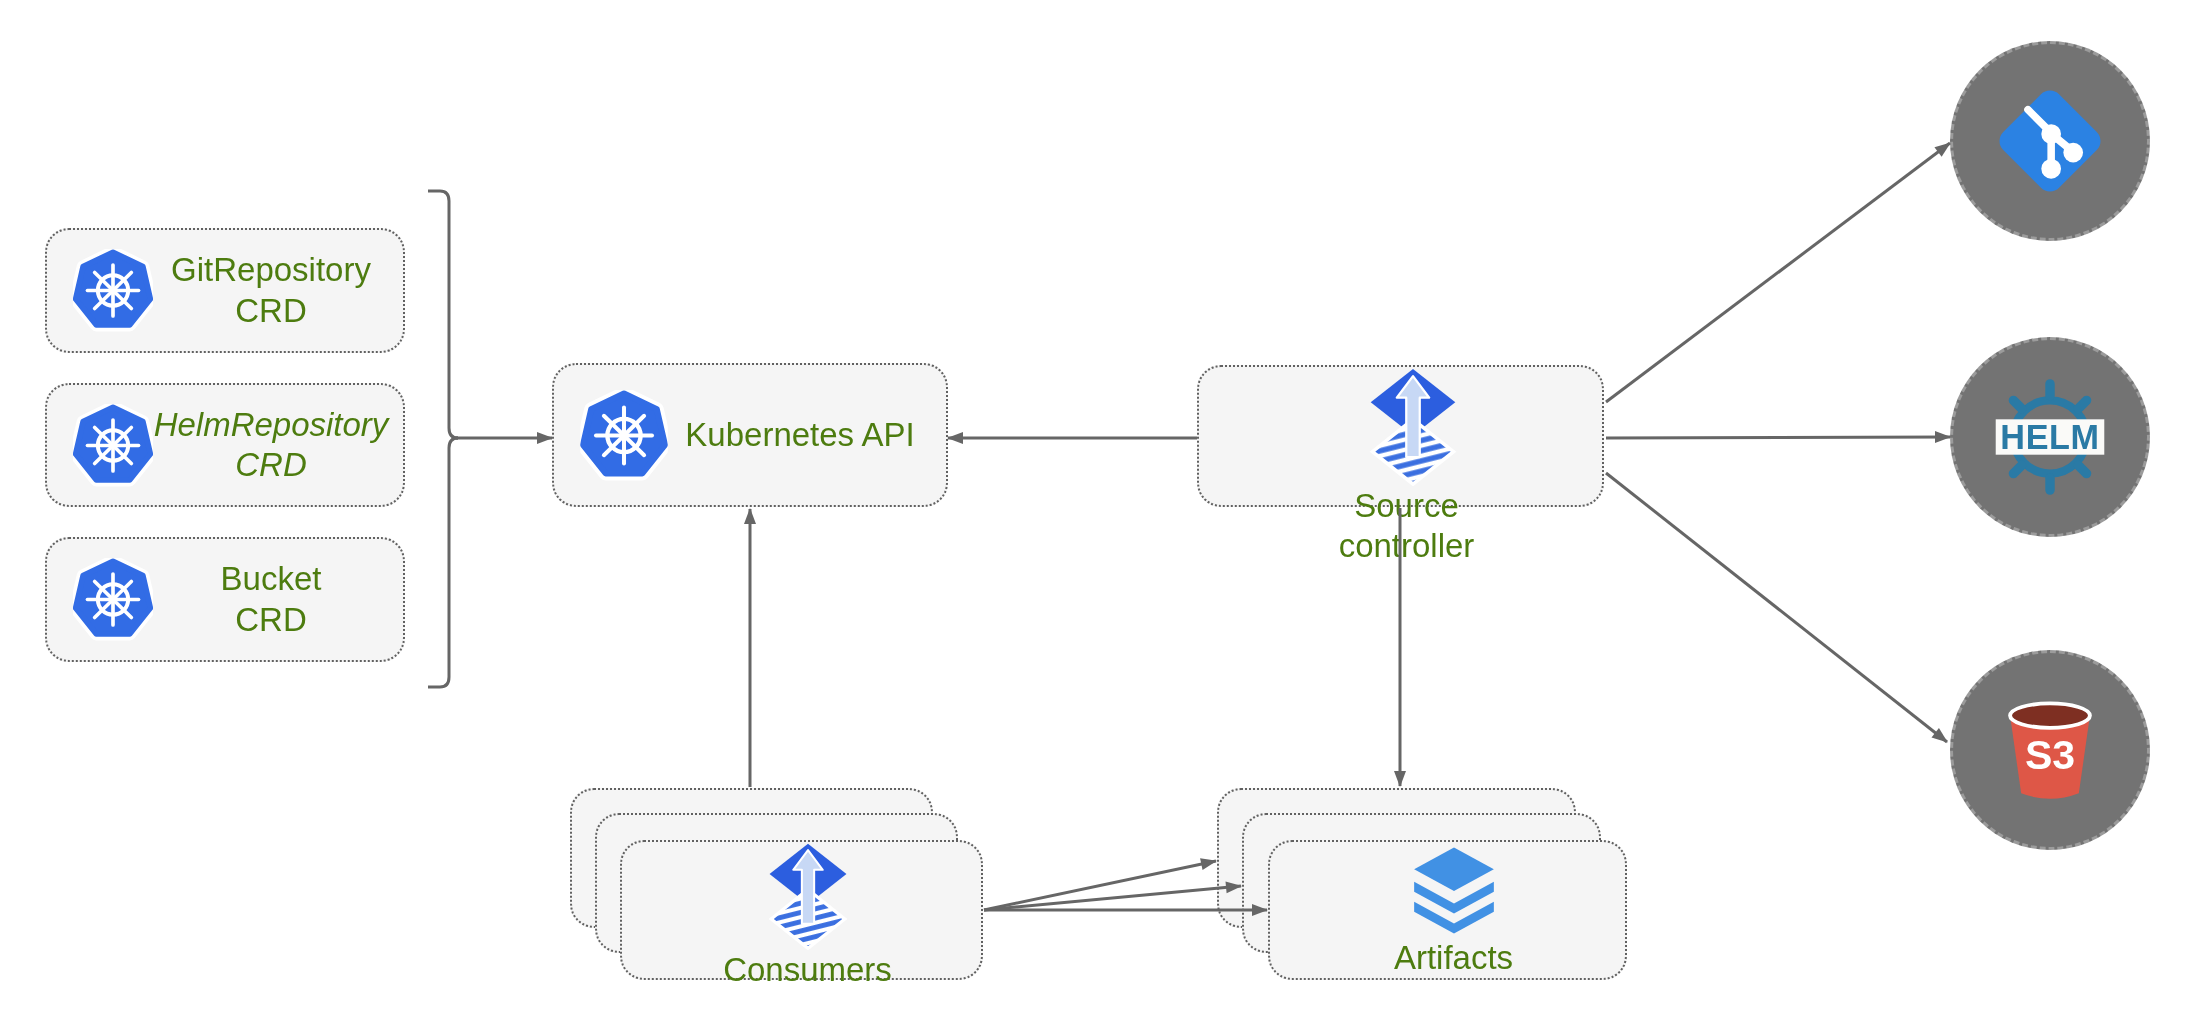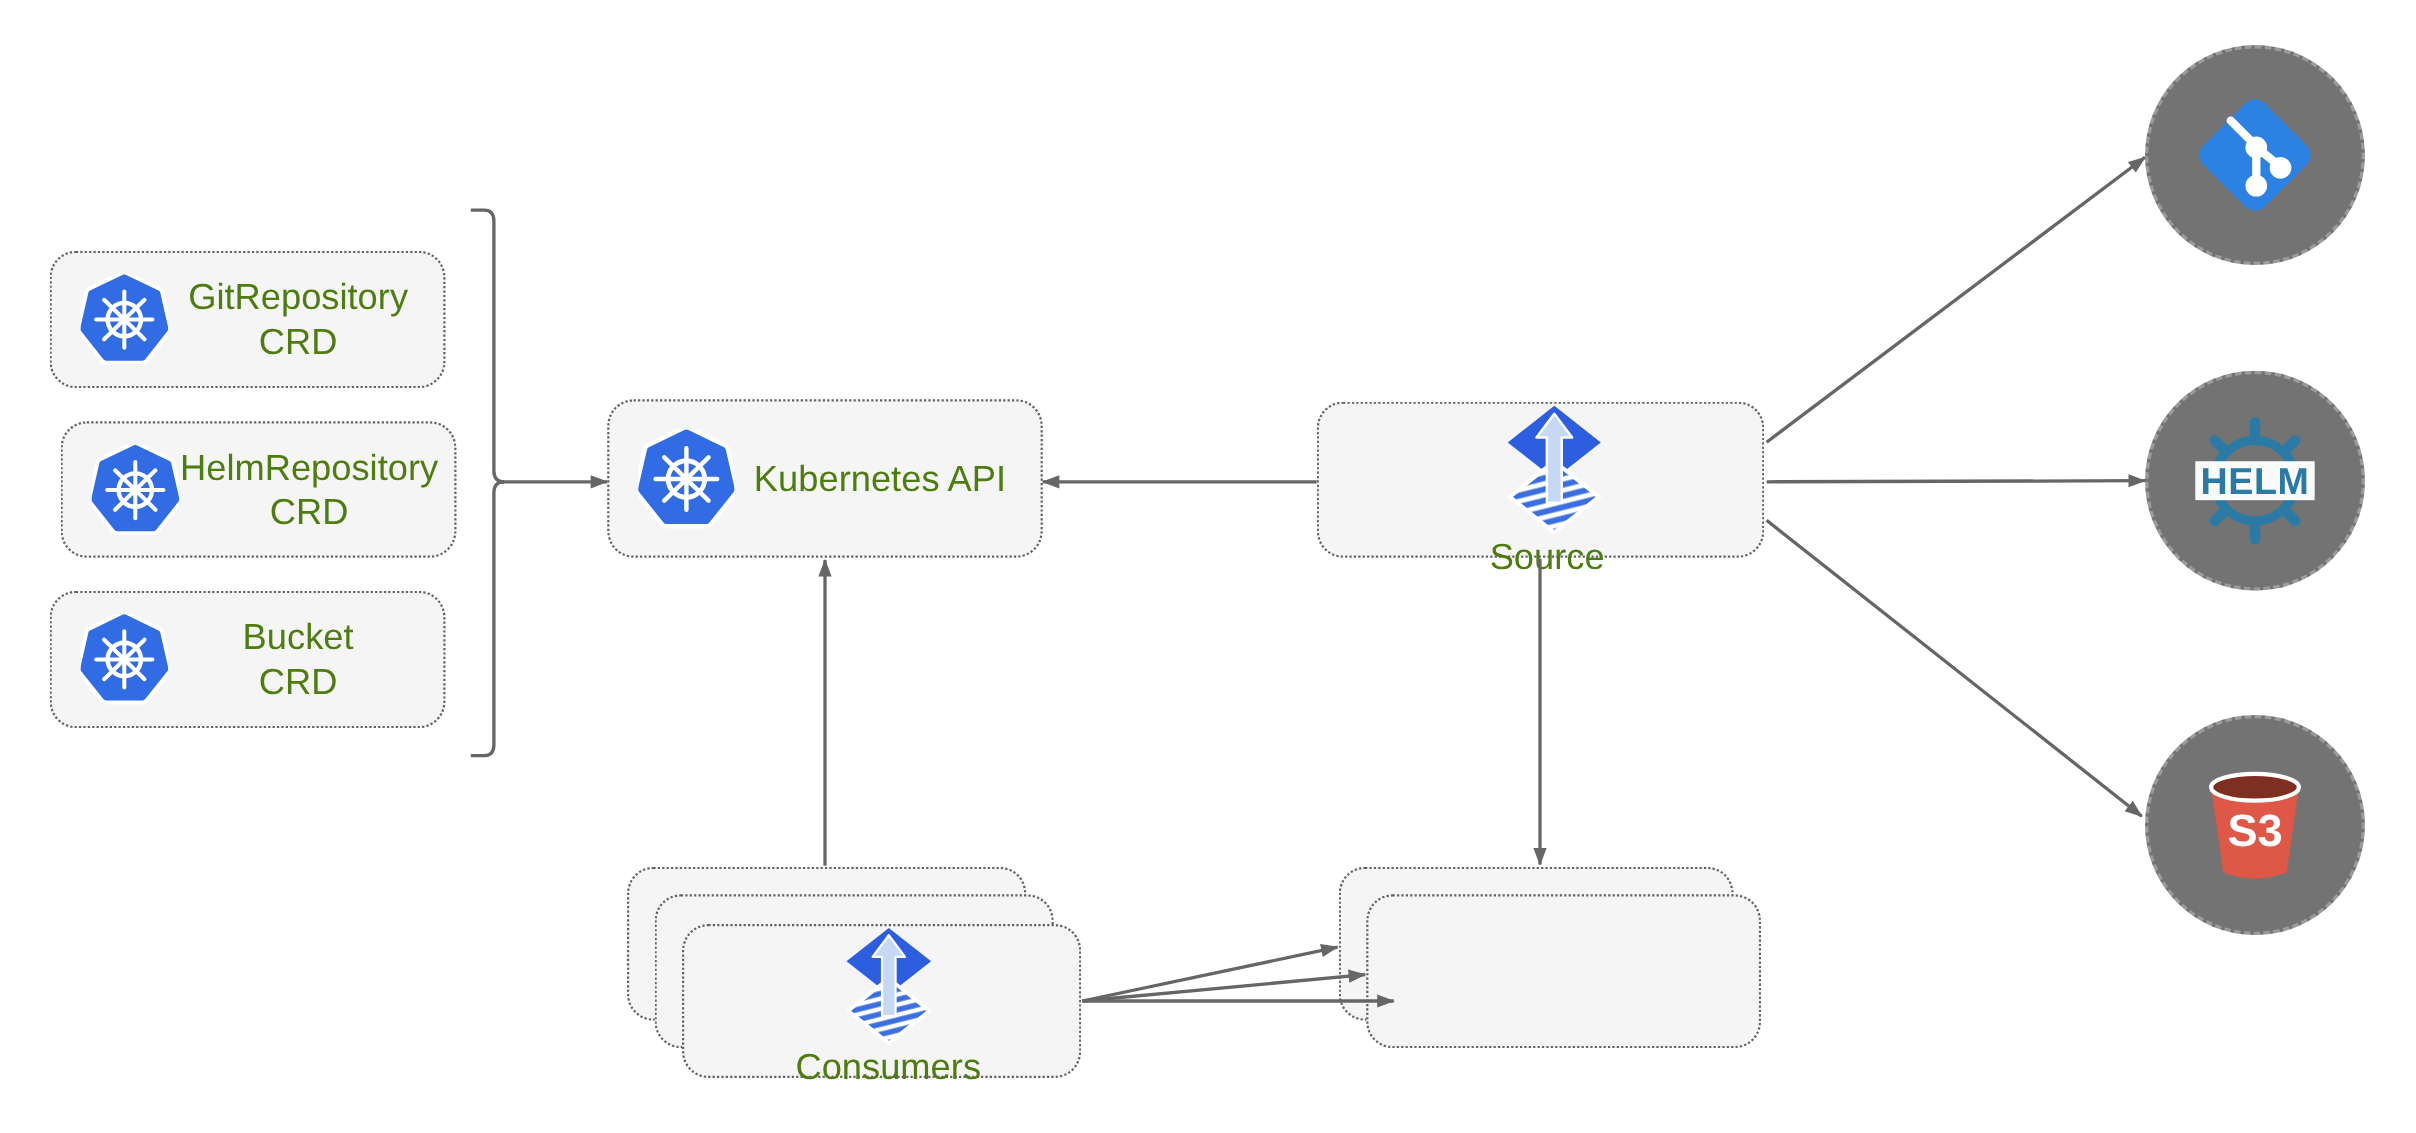--- a/index.html
+++ b/index.html
@@ -96,21 +96,21 @@
   <div class="node" style="left:45px;top:228px;width:360px;height:125px;">
     <svg class="icon" width="80" height="83" viewBox="0 0 100 104">
         <use href="#sym-k8s"></use>
       </svg>
     <div class="label two-line">
       <span>GitRepository</span>
       <span>CRD</span>
     </div>
   </div>
 
-  <div class="node" style="left:55px;top:383px;width:360px;height:124px;">
+  <div class="node" style="left:45px;top:383px;width:360px;height:124px;font-style:italic;">
     <svg class="icon" width="80" height="83" viewBox="0 0 100 104">
         <use href="#sym-k8s"></use>
       </svg>
     <div class="label two-line">
       <span>HelmRepository</span>
       <span>CRD</span>
     </div>
   </div>
 
   <div class="node" style="left:45px;top:537px;width:360px;height:125px;">
@@ -129,34 +129,43 @@
       </svg>
     <div class="label">Kubernetes API</div>
   </div>
 
   <div class="node" style="left:1197px;top:365px;width:407px;height:142px;flex-direction:column;">
     <svg class="icon" width="90" height="119" viewBox="0 0 100 132" style="margin-left:12px">
         <use href="#sym-flux"></use>
       </svg>
     <div class="label two-line">
       <span>Source</span>
+      <span>controller</span>
     </div>
   </div>
 
   <div class="stackbox z1" style="left:570px;top:788px;width:363px;height:140px;"></div>
   <div class="stackbox z2" style="left:595px;top:813px;width:363px;height:140px;"></div>
   <div class="node lift" style="left:620px;top:840px;width:363px;height:140px;">
     <svg class="icon" width="82" height="108" viewBox="0 0 100 132">
         <use href="#sym-flux"></use>
       </svg>
     <div class="label">Consumers</div>
   </div>
 
   <div class="stackbox z1" style="left:1217px;top:788px;width:359px;height:140px;"></div>
   <div class="stackbox z2" style="left:1242px;top:813px;width:359px;height:140px;"></div>
+  <div class="node lift" style="left:1268px;top:840px;width:359px;height:140px;">
+    <svg class="icon" width="100" height="96" viewBox="0 0 100 106">
+      <polygon points="50,6 94,30 50,54 6,30" fill="#4191e4"></polygon>
+      <polygon points="6,44 50,68 94,44 94,55 50,79 6,55" fill="#4191e4"></polygon>
+      <polygon points="6,66 50,90 94,66 94,77 50,101 6,77" fill="#4191e4"></polygon>
+    </svg>
+    <div class="label">Artifacts</div>
+  </div>
 
   <div class="circle-node" style="left:1950px;top:41px;">
     <svg width="116" height="116" viewBox="0 0 100 100">
       <rect x="16" y="16" width="68" height="68" rx="11" fill="#2b82e3" transform="rotate(45 50 50)"></rect>
       <g stroke="#ffffff" stroke-width="6.5" stroke-linecap="round" fill="none">
         <line x1="31" y1="23" x2="48" y2="40"></line>
         <line x1="55" y1="47" x2="66" y2="56"></line>
         <line x1="51" y1="50" x2="51" y2="70"></line>
       </g>
       <circle cx="51" cy="44" r="8.5" fill="#ffffff"></circle>

